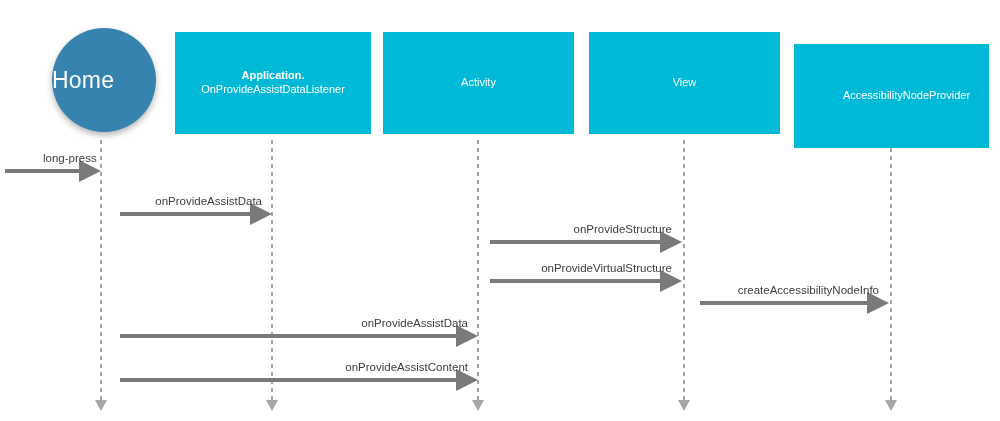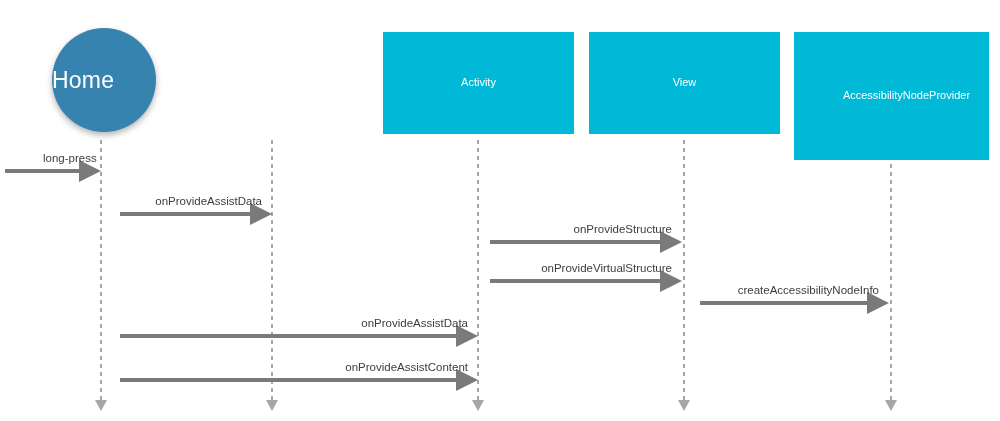--- a/index.html
+++ b/index.html
@@ -159,25 +159,28 @@
     <div class="msg" style="left: 120px; top: 336px; width: 358px;">
       <div class="msg-line" style="width: 338px;"></div>
       <div class="msg-head" style="left: 336px;"></div>
       <div class="msg-label align-right">onProvideAssistData</div>
     </div>
     <div class="msg" style="left: 120px; top: 380px; width: 358px;">
       <div class="msg-line" style="width: 338px;"></div>
       <div class="msg-head" style="left: 336px;"></div>
       <div class="msg-label align-right">onProvideAssistContent</div>
     </div>
+    <div class="participant-box two-line" style="left: 175px; top: 32px; width: 196px; height: 102px;">
+      <div class="box-label"><span class="strong">Application.</span><br><span>OnProvideAssistDataListener</span></div>
+    </div>
     <div class="participant-box" style="left: 383px; top: 32px; width: 191px; height: 102px;">
       <div class="box-label">Activity</div>
     </div>
     <div class="participant-box" style="left: 589px; top: 32px; width: 191px; height: 102px;">
       <div class="box-label">View</div>
     </div>
-    <div class="participant-box" style="left: 794px; top: 32px; width: 195px; height: 128px; padding-left: 36px;">
+    <div class="participant-box" style="left: 794px; top: 44px; width: 195px; height: 104px; padding-left: 36px;">
       <div class="box-label">AccessibilityNodeProvider</div>
     </div>
     <div class="actor-circle" style="left: 52px; top: 28px; width: 104px; height: 104px;">
       <div class="actor-label">Home</div>
     </div>
   </div>
 
 </body></html>

